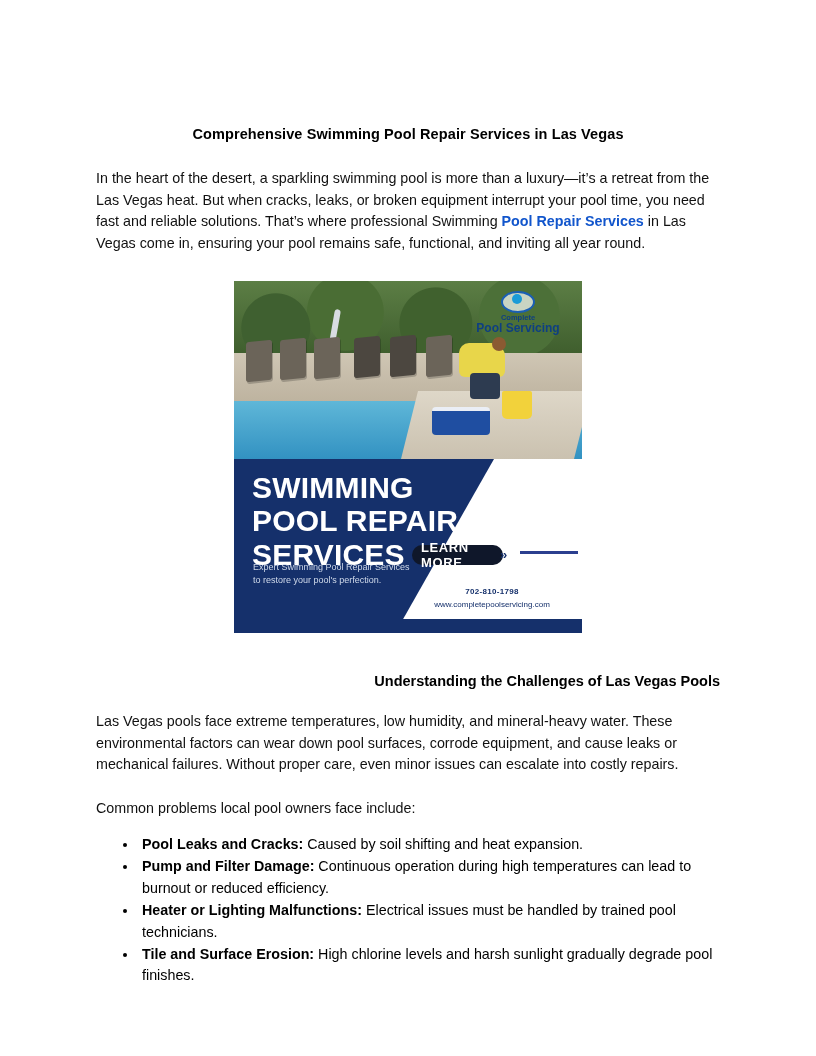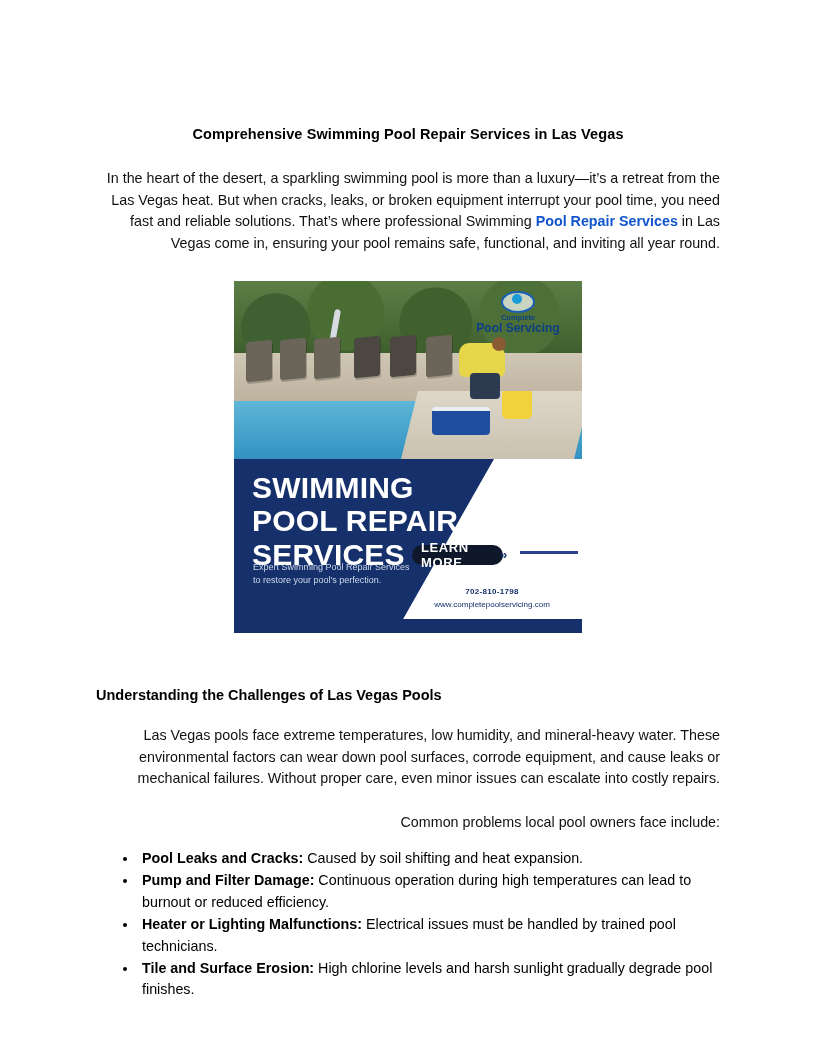--- a/index.html
+++ b/index.html
@@ -28,21 +28,21 @@
     font-weight: bold;
     color: #000;
     margin: 30px 0 0 0;
     letter-spacing: 0.1px;
   }
   .para {
     font-size: 14.3px;
     line-height: 1.52;
     color: #111;
     margin: 26px 0 0 0;
-    text-align: right;
+    text-align: left;
   }
   .para.tight {
     margin-top: 22px;
   }
   .link {
     color: #1155cc;
     font-weight: bold;
     text-decoration: none;
   }
   .figure {
@@ -259,22 +259,23 @@
     text-align: center;
     color: #15306b;
     font-size: 8px;
     line-height: 1.65;
     width: 160px;
   }
   .contact .phone { font-weight: bold; letter-spacing: 0.3px; }
   h2.section {
     font-size: 14.5px;
     font-weight: bold;
-    margin: 54px 0 0 0;
+    margin: 40px 0 0 0;
     color: #000;
+    text-align: right;
   }
   ul.bullets {
     margin: 14px 0 0 0;
     padding-left: 42px;
     font-size: 14.3px;
     line-height: 1.5;
   }
   ul.bullets li {
     margin-bottom: 1px;
     padding-left: 4px;

